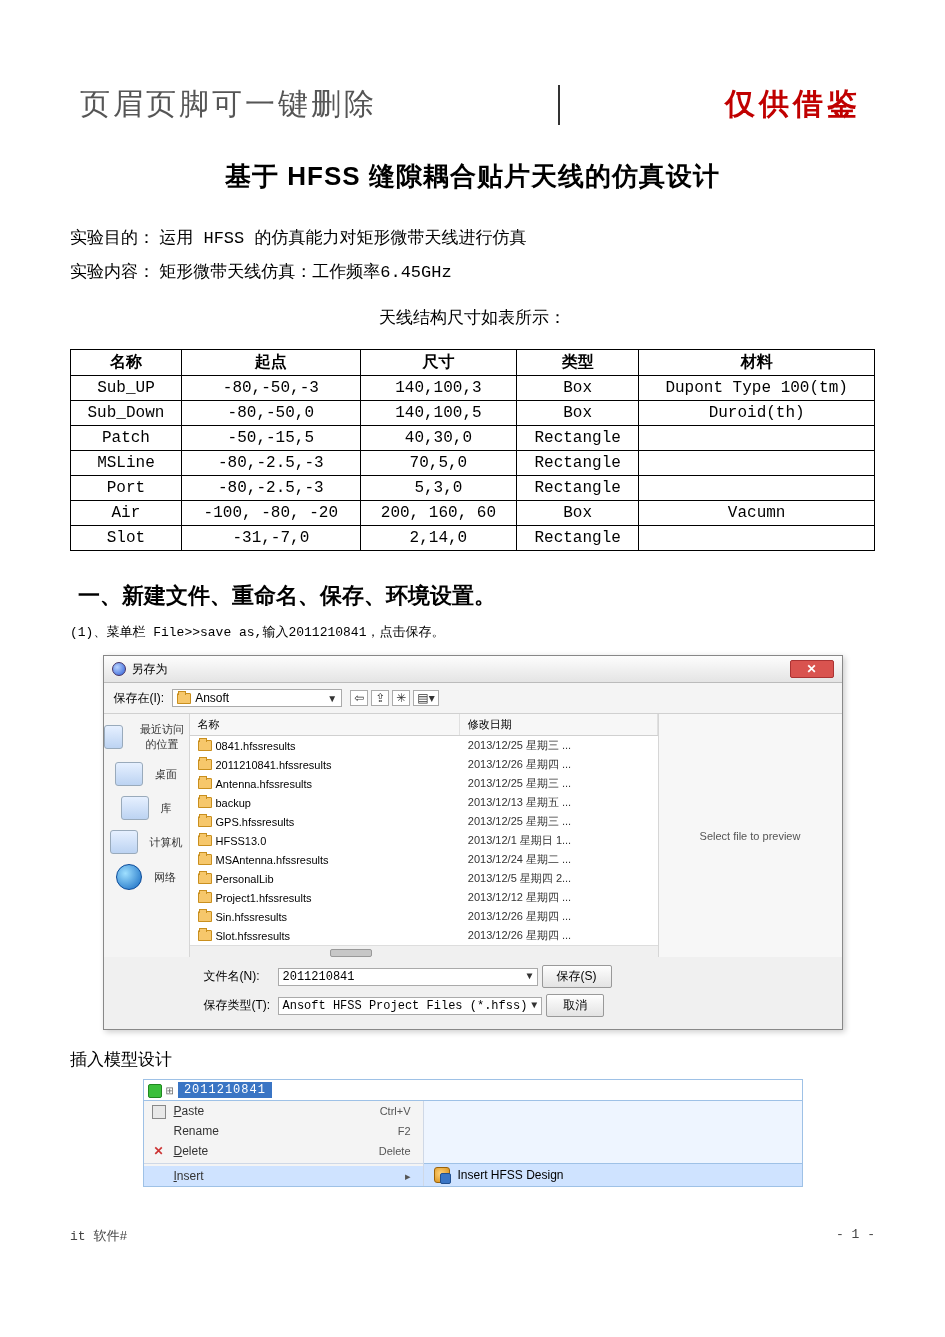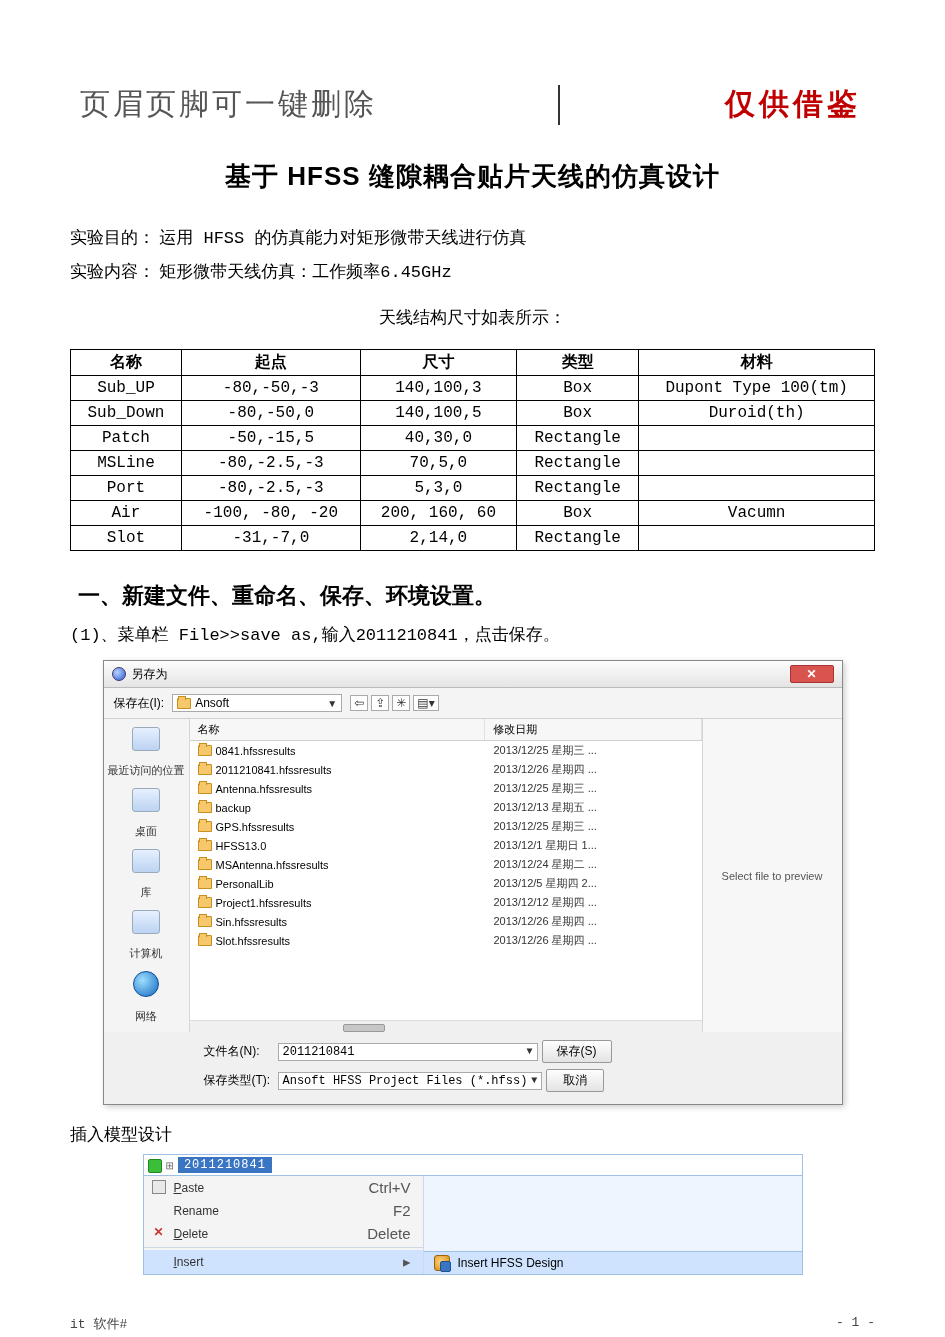--- a/index.html
+++ b/index.html
@@ -76,21 +76,21 @@
     font-family: "SimHei","黑体",sans-serif;
     font-weight: bold;
   }
   .section-heading {
     font-family: "SimHei","黑体",sans-serif;
     font-size: 22px;
     font-weight: bold;
     margin: 20px 0 12px 8px;
   }
   .step {
-    font-size: 17px;
+    font-size: 13px;
     margin: 6px 0 14px 0;
     font-family: "SimSun","Courier New",monospace;
   }
 
   
   .dialog {
     width: 740px;
     margin: 0 auto 18px auto;
     border: 1px solid #888;
     background: #000000;
@@ -134,38 +134,38 @@
   }
   .folder-icon::before{content:"";position:absolute;top:-3px;left:0;width:6px;height:3px;background:#f6c76b;border:1px solid #c98f1e;border-bottom:none;}
   .nav-icons{display:flex;gap:3px;color:#333;font-size:12px;align-items:center;}
   .nav-icons span{border:1px solid #aaa;padding:0 3px;background:#fff;}
 
   .dlg-body{display:flex;min-height:220px;}
   .places{
     width:86px;background:#f4f4f4;border-right:1px solid #d6d6d6;
     display:flex;flex-direction:column;align-items:center;gap:10px;padding:8px 0;
   }
-  .place{display:flex;flex-direction:column;align-items:center;gap:12px;font-size:11px;color:#333;}
+  .place{display:flex;align-items:center;gap:12px;font-size:11px;color:#333;text-align:center;}
   .place .picon{width:28px;height:24px;border:1px solid #9ab;background:linear-gradient(#e6f0ff,#bcd3f2);border-radius:3px;}
   .place .globe{width:26px;height:26px;border-radius:50%;background:radial-gradient(circle at 35% 35%,#9fe0ff,#1066c0);border:1px solid #0a4a99;}
 
   .filelist{flex:1;background:#fff;display:flex;flex-direction:column;}
   .fl-head{display:flex;border-bottom:1px solid #d0d0d0;background:#f7f7f7;font-size:11px;}
   .fl-head div{padding:3px 8px;border-right:1px solid #e0e0e0;}
   .col-name{flex:1.4;}
   .col-date{flex:1;}
   .fl-rows{flex:1;overflow:hidden;}
   .fl-row{display:flex;font-size:11px;padding:1px 0;}
   .fl-row .cell{padding:1px 8px;}
   .fl-row .cell.name{flex:1.4;display:flex;align-items:center;gap:4px;}
   .fl-row .cell.date{flex:1;color:#333;}
   .scroll-hint{border-top:1px solid #ddd;height:12px;background:#f0f0f0;position:relative;}
   .scroll-hint::after{content:"";position:absolute;left:30%;top:3px;width:40px;height:6px;background:#c7c7c7;border:1px solid #999;border-radius:2px;}
 
-  .preview{width:140px;border-left:1px solid #d6d6d6;background:#f7f7f7;display:flex;align-items:center;justify-content:center;font-size:11px;color:#555;text-align:center;padding:10px;}
+  .preview{width:184px;border-left:1px solid #d6d6d6;background:#f7f7f7;display:flex;align-items:center;justify-content:center;font-size:11px;color:#555;text-align:center;padding:10px;}
 
   .dlg-bottom{padding:8px 12px 12px 100px;background:#f0f0f0;display:flex;flex-direction:column;gap:6px;}
   .form-row{display:flex;align-items:center;gap:4px;font-size:12px;}
   .form-row label{width:70px;}
   .form-row .combo{min-width:260px;font-family:"Courier New",monospace;}
   .btn{
     background:linear-gradient(#fefefe,#e3e3e3);
     border:1px solid #999;padding:2px 14px;border-radius:2px;
     font-size:12px;min-width:58px;text-align:center;
   }
@@ -195,21 +195,21 @@
   .menu-item{
     display:flex;align-items:center;justify-content:space-between;
     padding:3px 12px 3px 30px;position:relative;color:#333;
   }
   .menu-item .mico{
     position:absolute;left:8px;top:4px;width:14px;height:14px;
   }
   .mico.paste{border:1px solid #888;background:#e8e8e8;}
   .mico.del{color:#c33;font-weight:bold;text-align:center;line-height:12px;font-size:12px;}
   .menu-item.hl{background:#cfe3ff;}
-  .menu-item .shortcut{color:#555;font-size:15px;}
+  .menu-item .shortcut{color:#555;font-size:11px;}
   .menu-item u{text-decoration:underline;}
   .menu-sep{height:1px;background:#cfd8e6;margin:2px 0;}
   .menu-right{
     flex:1;background:#eef5ff;display:flex;align-items:flex-end;padding:0;
   }
   .submenu{
     width:100%;background:#cfe3ff;border-top:1px solid #9ec1e6;
     display:flex;align-items:center;gap:8px;padding:3px 10px;
   }
   .sub-ico{width:16px;height:16px;border-radius:3px;background:radial-gradient(circle at 40% 40%, #ffd27a, #d58a10);border:1px solid #9a620a;position:relative;}

